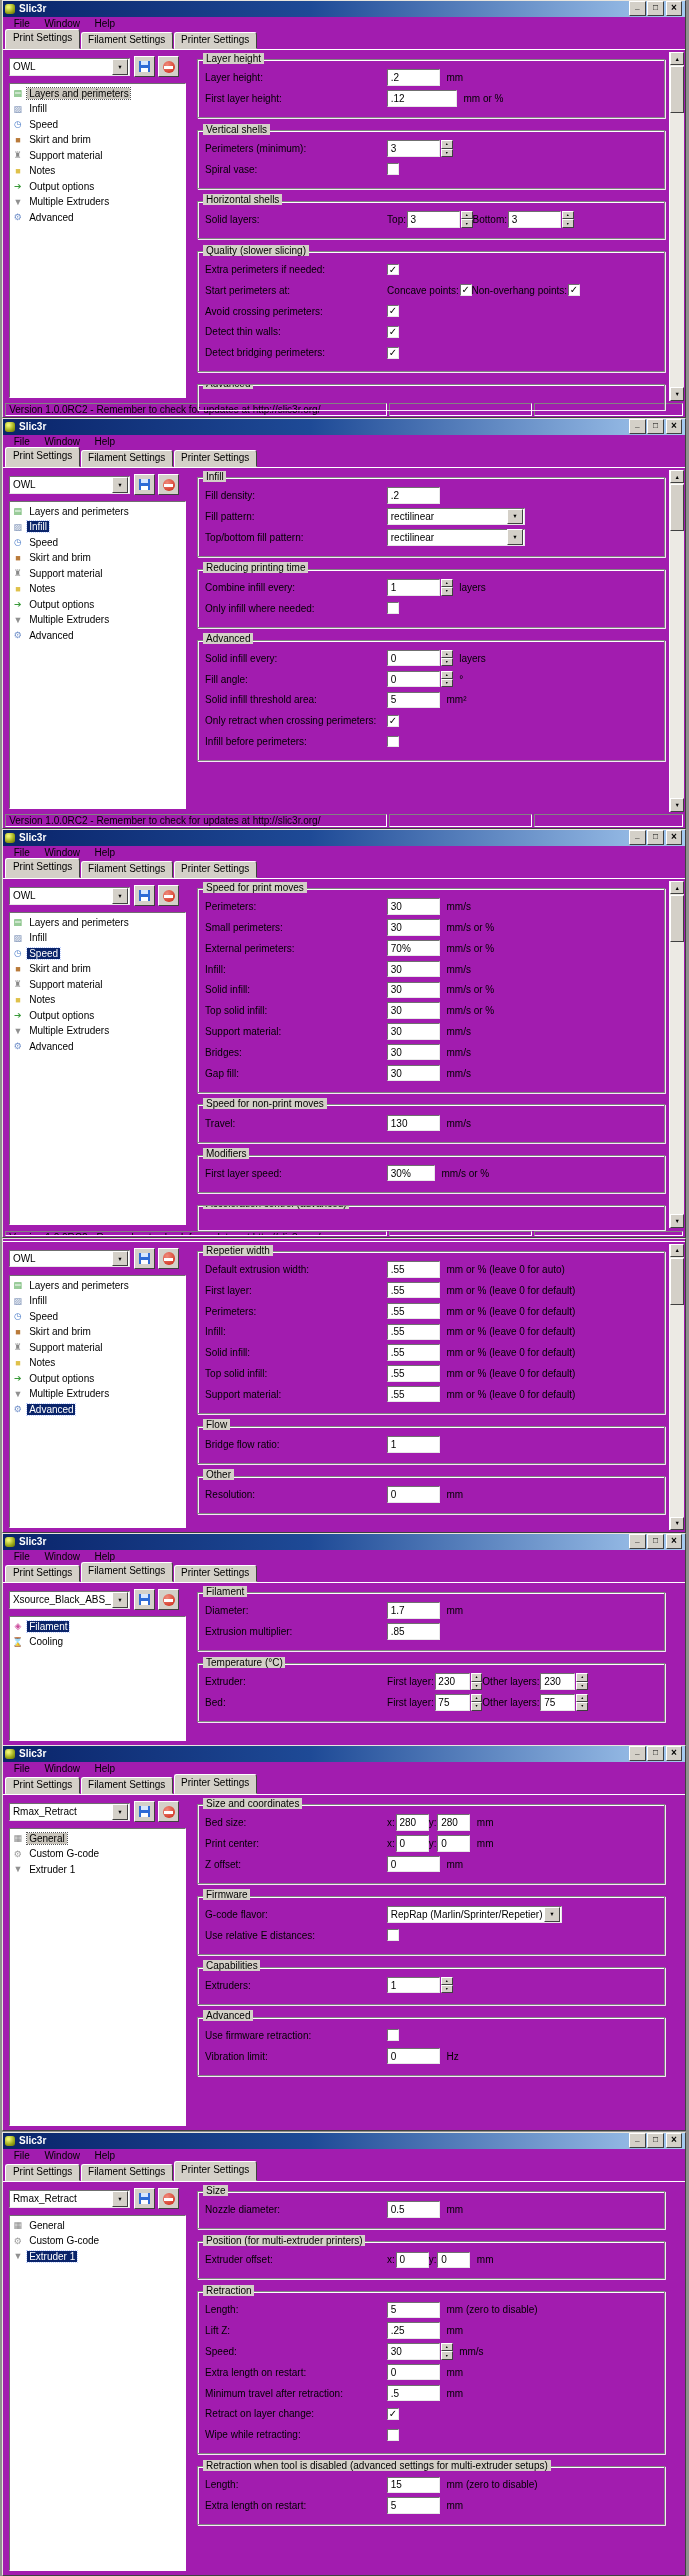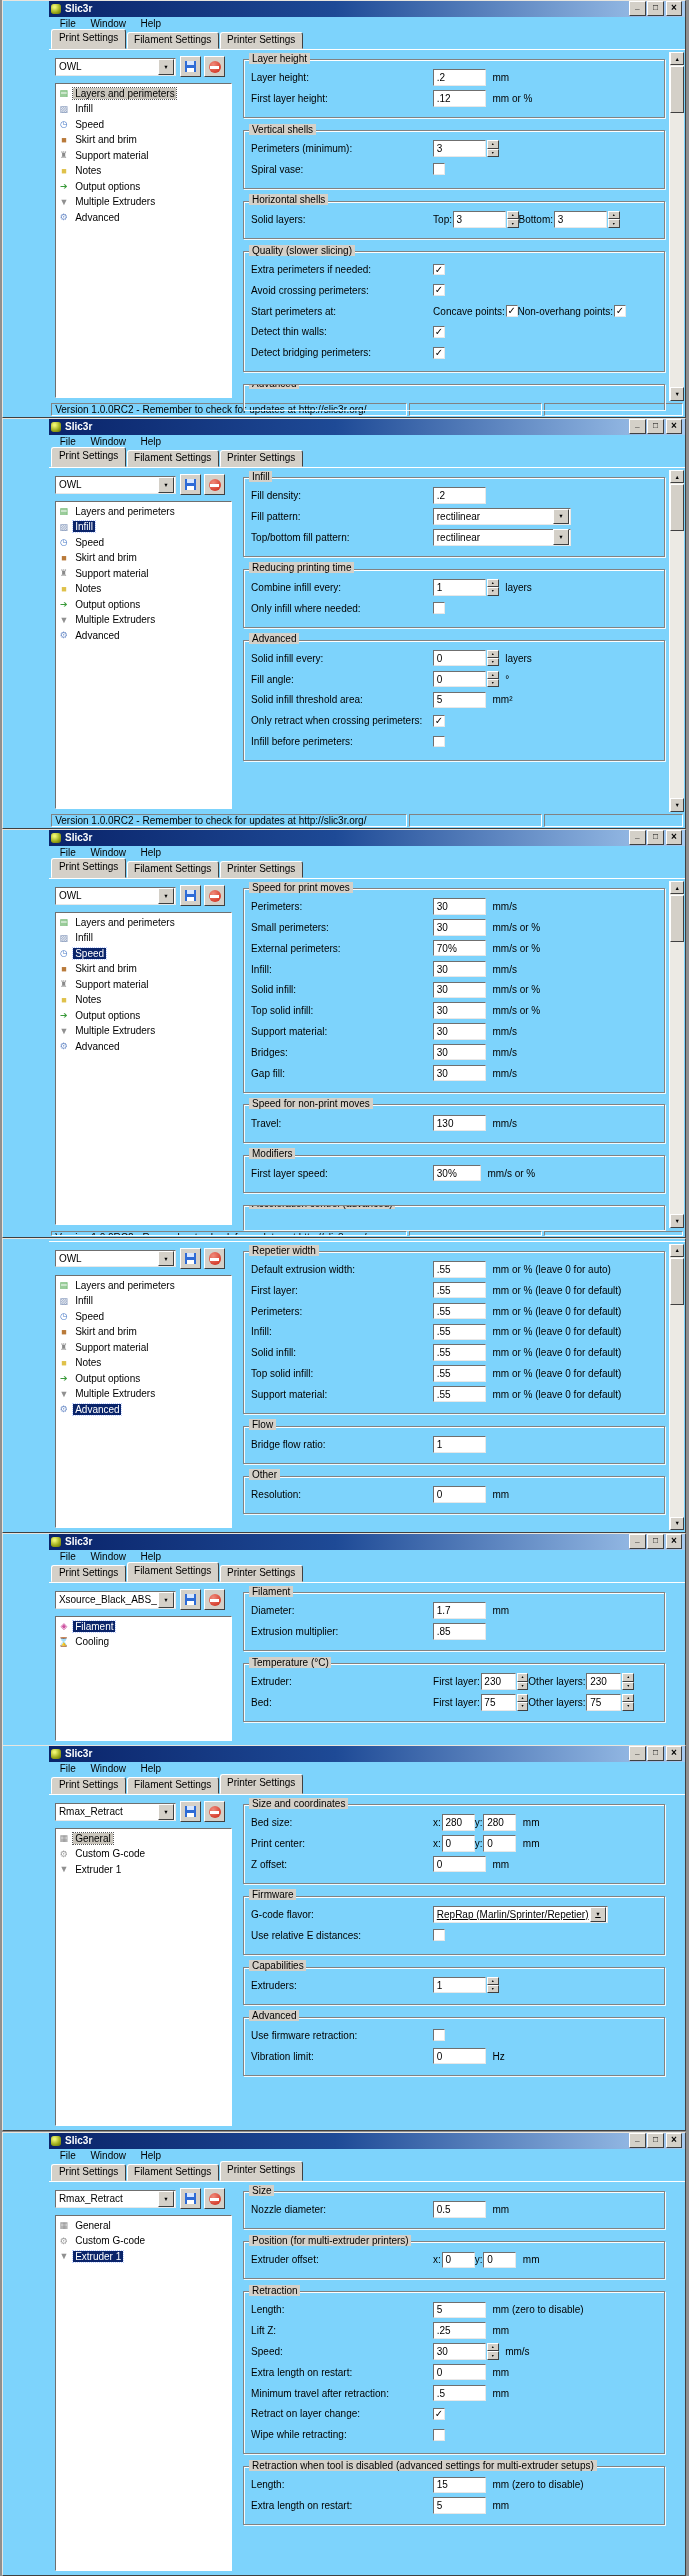--- a/index.html
+++ b/index.html
@@ -1,21 +1,21 @@
 <!DOCTYPE html>
 <html style="font-size:14.5px"><head>
 <meta charset="utf-8">
 <style>
   html,body{margin:0;padding:0;}
   body{width:690px;height:2576px;position:relative;background:#8f8f8f;
        font-family:"Liberation Sans","DejaVu Sans",sans-serif;font-size:10px;color:#000;}
-  .win{position:absolute;left:1.8px;width:684px;background:#7dd3fc;
+  .win{position:absolute;left:1.8px;width:684px;background:#a21caf;
        border-top:0.9px solid #e8e5de;border-left:0.9px solid #e8e5de;
        border-right:1.8px solid #404040;border-bottom:1.8px solid #404040;
-       box-sizing:border-box;overflow:hidden;display:flex;flex-direction:column;padding-left:46px;}
+       box-sizing:border-box;overflow:hidden;display:flex;flex-direction:column;}
   
   .titlebar{height:15.5px;display:flex;align-items:center;flex-shrink:0;
             background:linear-gradient(90deg,#0a246a 0%,#1e4a96 45%,#a6caf0 100%);}
   .appicon{width:10px;height:10px;margin:0 3.6px 0 2.7px;border-radius:2.7px;
            background:radial-gradient(circle at 35% 30%,#eef470 10%,#9aa818 60%,#5c660a);}
   .wtitle{color:#fff;font-weight:bold;font-size:10px;}
   .wbtns{margin-left:auto;display:flex;gap:1.8px;padding-right:2.7px;}
   .wbtn{width:14.5px;height:12.7px;background:#d4d0c8;text-align:center;line-height:11px;
         font-size:8.2px;font-weight:bold;border:0.9px solid;border-color:#fff #404040 #404040 #fff;}
   .wbtn.min::before{content:"_";position:relative;top:-1.8px;}
@@ -187,21 +187,21 @@
                     <span>.2</span>
                   </span>
                 </span>
               </span>
               <span class="unit">mm</span>
             </div>
             <div class="row">
               <span class="rlabel">First layer height:</span>
               <span class="rctls">
                 <span class="ctl">
-                  <span class="tf" style="width: 53px;">
+                  <span class="tf" style="width: 70px;">
                     <span>.12</span>
                   </span>
                 </span>
               </span>
               <span class="unit">mm or %</span>
             </div>
           </div>
           <div class="grp">
             <span class="gtitle">Vertical shells</span>
             <div class="row">
@@ -259,36 +259,36 @@
             <span class="gtitle">Quality (slower slicing)</span>
             <div class="row">
               <span class="rlabel">Extra perimeters if needed:</span>
               <span class="rctls">
                 <span class="ctl">
                   <span class="cb checked"></span>
                 </span>
               </span>
             </div>
             <div class="row">
-              <span class="rlabel">Avoid crossing perimeters:</span>
-              <span class="rctls">
-                <span class="ctl">
-                  <span class="cb checked"></span>
-                </span>
-              </span>
-            </div>
-            <div class="row">
               <span class="rlabel">Start perimeters at:</span>
               <span class="rctls">
                 <span class="ctl">
                   <span class="pfx">Concave points:</span>
                   <span class="cb checked"></span>
                 </span>
                 <span class="ctl">
                   <span class="pfx">Non-overhang points:</span>
+                  <span class="cb checked"></span>
+                </span>
+              </span>
+            </div>
+            <div class="row">
+              <span class="rlabel">Avoid crossing perimeters:</span>
+              <span class="rctls">
+                <span class="ctl">
                   <span class="cb checked"></span>
                 </span>
               </span>
             </div>
             <div class="row">
               <span class="rlabel">Detect thin walls:</span>
               <span class="rctls">
                 <span class="ctl">
                   <span class="cb checked"></span>
                 </span>
@@ -1142,21 +1142,21 @@
               </span>
               <span class="unit">mm</span>
             </div>
           </div>
           <div class="grp">
             <span class="gtitle">Firmware</span>
             <div class="row">
               <span class="rlabel">G-code flavor:</span>
               <span class="rctls">
                 <span class="ctl">
-                  <span class="dd" style="width: 175px; text-decoration: underline;">
+                  <span class="dd" style="width: 175px;">
                     <span class="dval">RepRap (Marlin/Sprinter/Repetier)</span>
                     <span class="darr"></span>
                   </span>
                 </span>
               </span>
             </div>
             <div class="row">
               <span class="rlabel">Use relative E distances:</span>
               <span class="rctls">
                 <span class="ctl">

